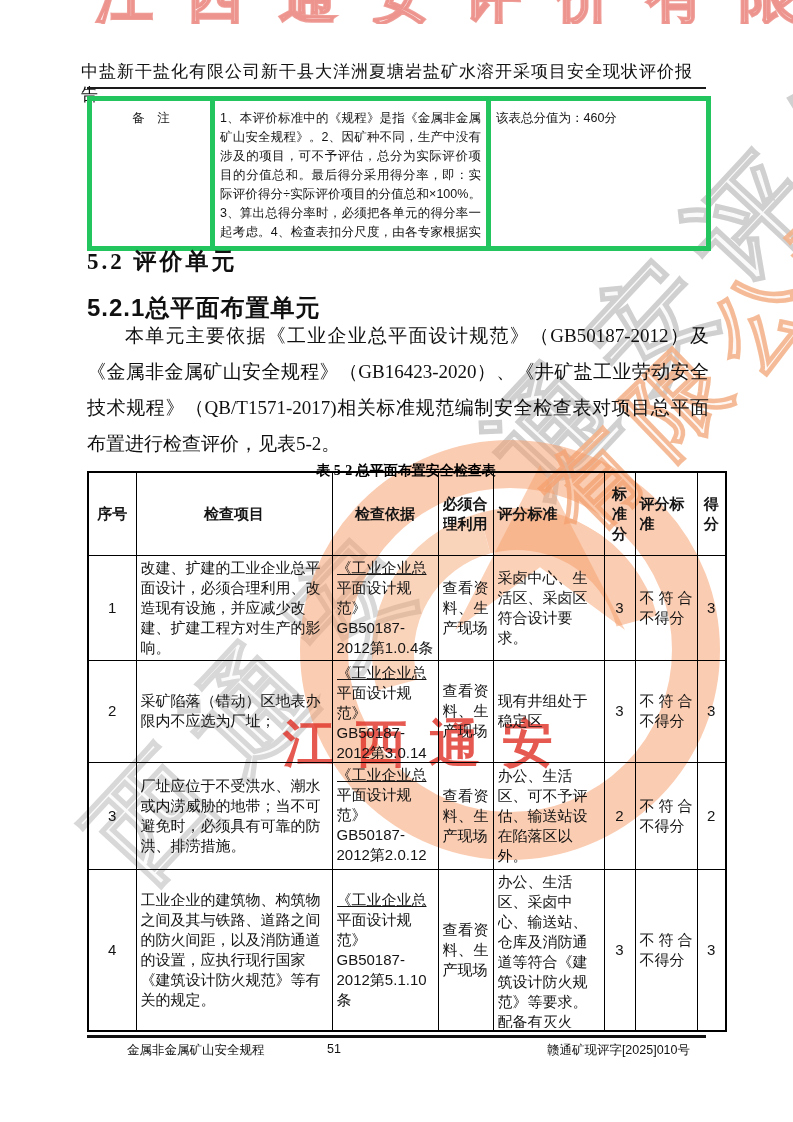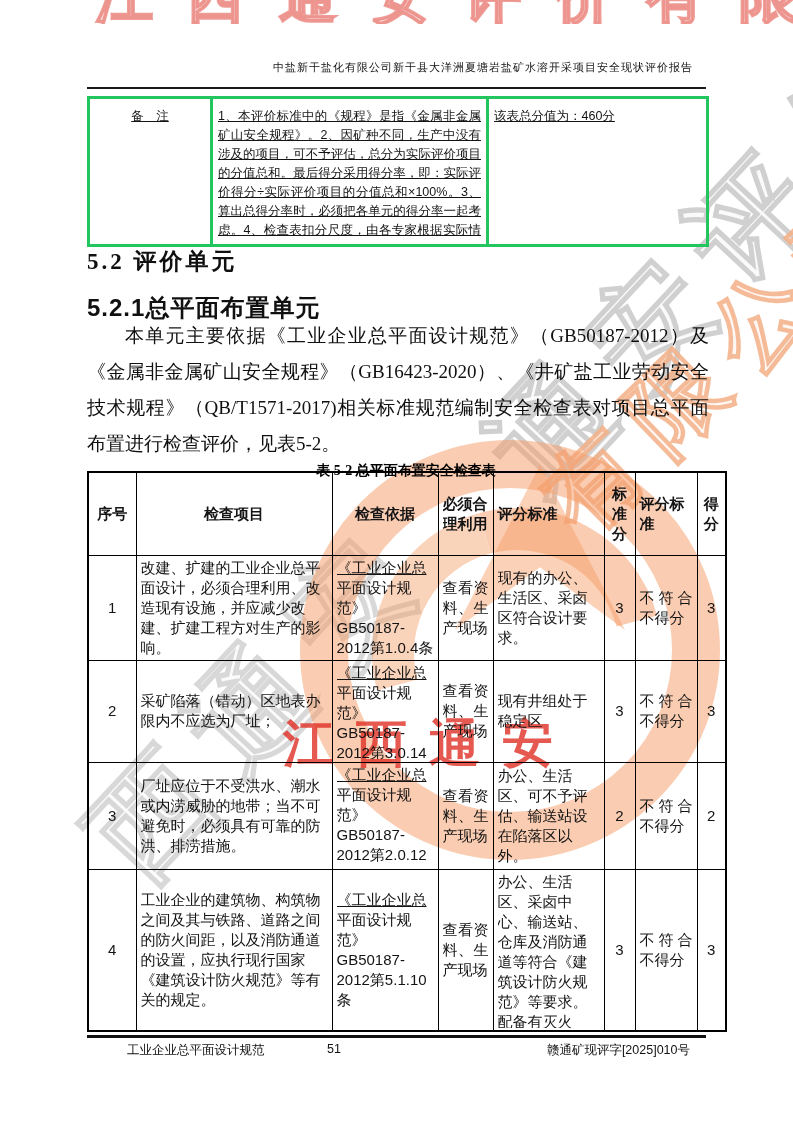--- a/index.html
+++ b/index.html
@@ -21,25 +21,25 @@
   .logo-ring{left:300px;top:440px;width:420px;height:420px;border-radius:50%;
     border:48px solid rgba(246,158,106,.52);box-sizing:border-box;}
   .logo-inner{left:372px;top:508px;width:290px;height:290px;border-radius:50%;box-sizing:border-box;
     border:42px solid transparent;border-top-color:rgba(246,158,106,.52);border-left-color:rgba(246,158,106,.45);
     transform:rotate(30deg);}
   .logo-wedge{left:455px;top:465px;width:170px;height:165px;background:rgba(246,158,106,.48);
     clip-path:polygon(0 100%,50% 0,100% 100%,50% 62%);}
   .wm-red{left:283px;top:710px;font-size:51px;letter-spacing:22px;color:rgba(222,48,38,.80);z-index:1;text-align:right;}
   
   .abs{position:absolute;z-index:2;}
-  .header-title{left:74px;top:60px;width:619px;text-align:right;font-size:11px;letter-spacing:1px;color:#111;}
+  .header-title{left:81px;top:60px;width:619px;text-align:left;font-size:17px;letter-spacing:1px;color:#111;}
   .header-rule{left:87px;top:87px;width:619px;border-top:2px solid #1a1a1a;height:0;}
   
   .remark-table{left:87px;top:96px;width:619px;border-collapse:collapse;table-layout:fixed;background:transparent;}
-  .remark-table td{border:3px solid #22c55e;vertical-align:top;font-size:12.5px;line-height:19px;padding:8px 5px;text-decoration:underline;}
+  .remark-table td{border:5px solid #22c55e;vertical-align:top;font-size:12.5px;line-height:19px;padding:8px 5px;}
   .remark-table{border:2px solid #000;}
   .remark-label{text-align:center;font-size:14px;padding-top:3px;}
   .remark-body .cw{max-height:129px;overflow:hidden;text-align:justify;}
   .remark-total{font-size:12.5px;}
   
   .h2{left:87px;top:246px;font-family:"Liberation Serif",serif;font-size:23px;font-weight:700;letter-spacing:3px;color:#101010;}
   .h3{left:87px;top:292px;font-size:24px;font-weight:700;letter-spacing:1px;color:#101010;}
   .para{left:87px;top:318px;width:622px;font-family:"Liberation Serif",serif;font-size:19px;line-height:36px;
     text-indent:2em;text-align:justify;color:#101010;}
   .caption{left:87px;top:462px;width:638px;text-align:center;font-family:"Liberation Serif",serif;
@@ -133,21 +133,21 @@
     <td>
           <div class="cw mh100">改建、扩建的工业企业总平面设计，必须合理利用、改造现有设施，并应减少改建、扩建工程方对生产的影响。</div>
         </td>
     <td>
           <div class="cw mh100"><span class="u">《工业企业总</span><span>平面设计规范》GB50187-2012第1.0.4条</span></div>
         </td>
     <td class="ta-j">
           <div class="cw mh100">查看资料、生产现场</div>
         </td>
     <td>
-          <div class="cw mh100">现有的办公、生活区、采卤区符合设计要求。</div>
+          <div class="cw mh100">采卤中心、生活区、采卤区符合设计要求。</div>
         </td>
     <td class="ta-c">3</td>
     <td class="ta-j">不符合不得分</td>
     <td class="ta-c">3</td>
   </tr>
   <tr style="height:102px;">
     <td class="ta-c">2</td>
     <td>
           <div class="cw mh96">采矿陷落（错动）区地表办限内不应选为厂址；</div>
         </td>
@@ -198,16 +198,16 @@
         </td>
     <td class="ta-c">3</td>
     <td class="ta-j">不符合不得分</td>
     <td class="ta-c">3</td>
   </tr>
 </tbody>
   </table>
 
 <div class="abs footer-rule"></div>
 <div class="abs footer">
-  <span class="f-left">工业企业总平面设计规范</span>
+  <span class="f-left">金属非金属矿山安全规程</span>
   <span class="f-center">51</span>
   <span class="f-right">赣通矿现评字[2025]010号</span>
 </div>
 
 </body></html>

